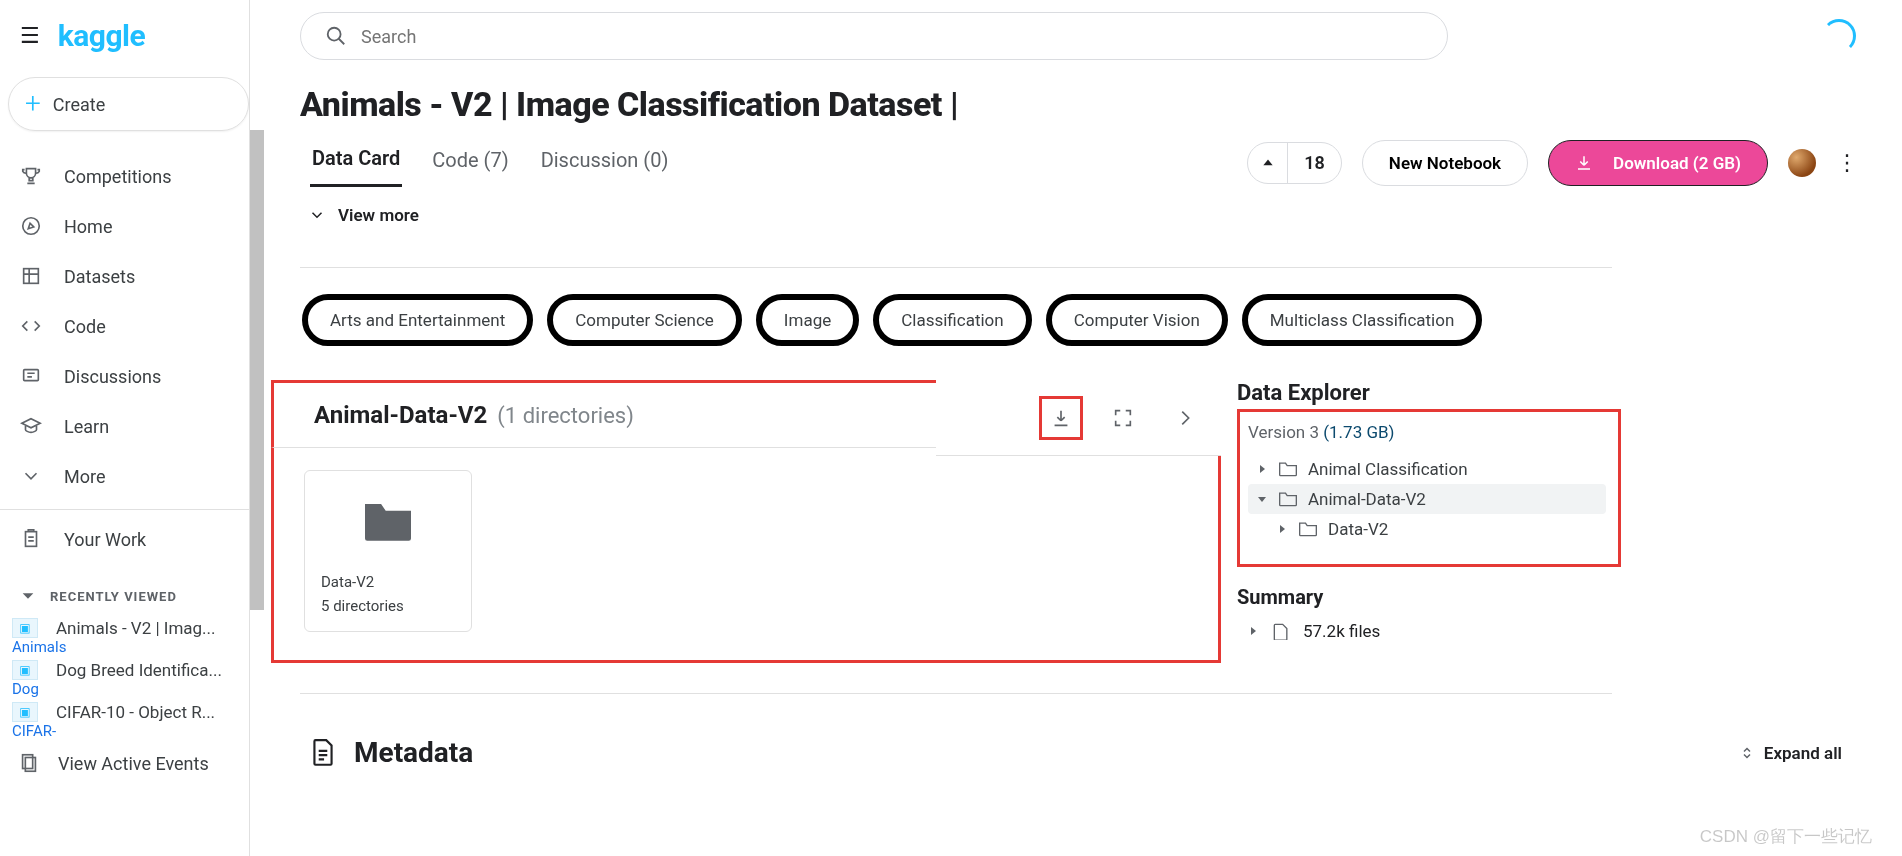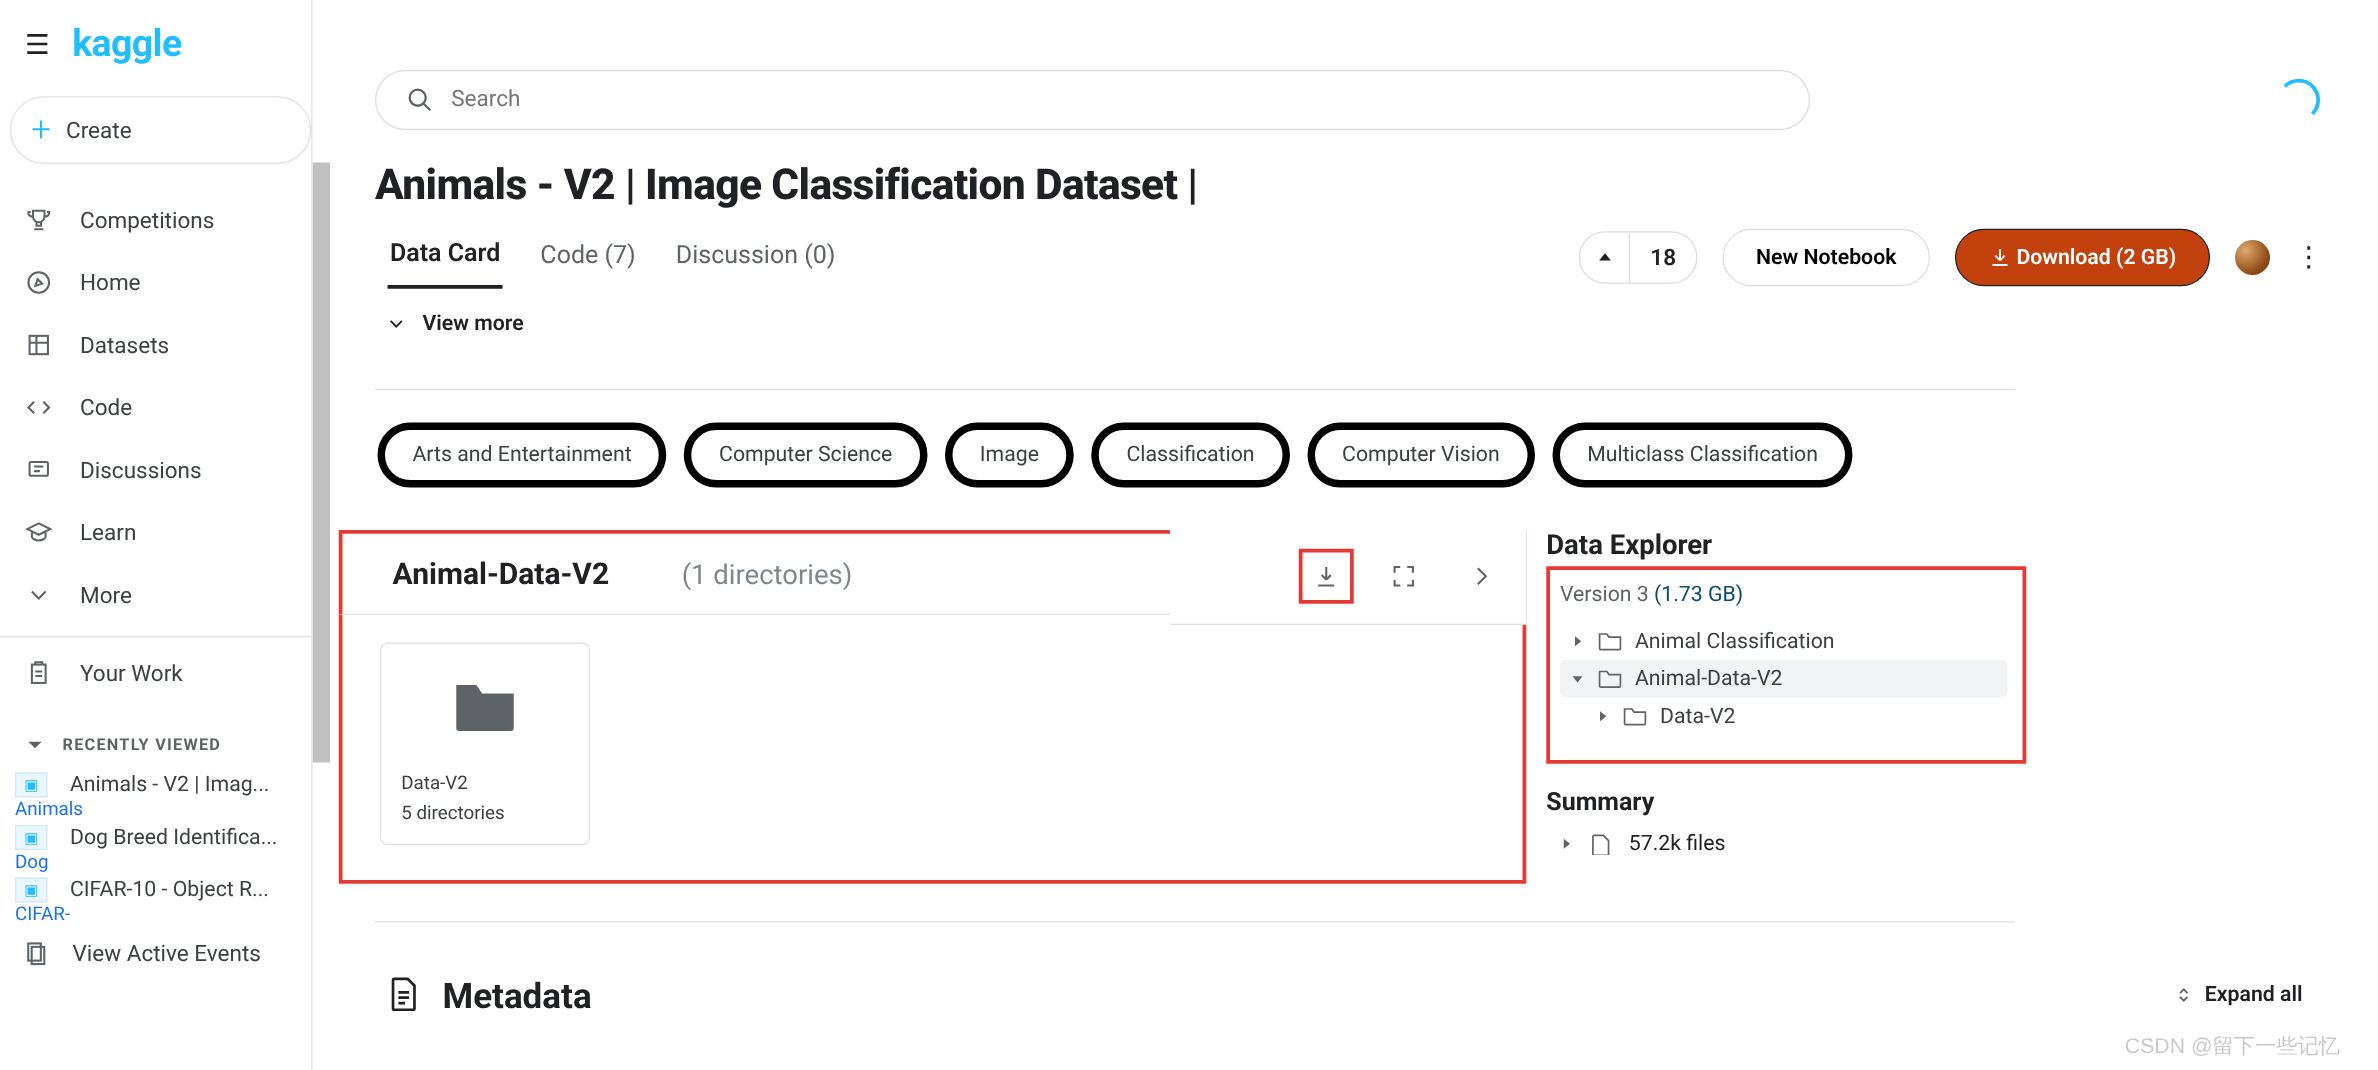--- a/index.html
+++ b/index.html
@@ -17,53 +17,53 @@
   .nav li.sep-top { border-top:1px solid #e0e0e0; margin-top:8px; padding-top:18px; }
   .rv-head { font-size:13px; font-weight:700; letter-spacing:1px; color:#5f6368; padding: 18px 0 12px 20px; display:flex; align-items:center; gap:14px; }
   .rv-head svg { width:16px; height:16px; fill:#5f6368; }
   .rv-item { display:flex; flex-direction:column; padding: 2px 0 2px 12px; cursor:pointer; }
   .rv-item .row { display:flex; align-items:center; gap:18px; }
   .rv-item .thumb { width:26px; height:20px; background: #e9f6fd; border:1px solid #cfe9f6; display:flex; align-items:center; justify-content:center; font-size:12px; color:#20beff; }
   .rv-item .title { font-size:17px; color:#3c4043; white-space:nowrap; overflow:hidden; text-overflow:ellipsis; max-width:170px; }
   .rv-item .sub { font-size:15px; color:#1a73e8; padding-left:0; }
   .vae { display:flex; align-items:center; gap:18px; padding: 10px 0 0 18px; font-size:18px; color:#3c4043; }
   .vae svg{ width:22px; height:22px; stroke:#5f6368; fill:none; stroke-width:1.8;}
-  .main { flex:1; display:flex; flex-direction:column; overflow:hidden; position:relative;justify-content:center; }
+  .main { flex:1; display:flex; flex-direction:column; overflow:hidden; position:relative; }
   .scrollbar-track { width:14px; background:transparent; height:100%; position:absolute; left:0; top:0; }
   .scrollbar-thumb { width:14px; background:#c1c1c1; height:480px; position:absolute; left:0; top:130px; }
   .topbar { display:flex; align-items:center; gap:20px; padding: 12px 46px 12px 50px; }
   .search { flex:0 0 1148px; display:flex; align-items:center; gap:14px; border:1px solid #dadce0; border-radius:999px; padding: 12px 24px; }
   .search svg { width:22px; height:22px; stroke:#5f6368; fill:none; stroke-width:2; }
   .search input { border:none; outline:none; font-size:18px; flex:1; color:#80868b; }
   .spinner { width:34px; height:34px; border:3px solid transparent; border-top-color:#20beff; border-right-color:#20beff; border-radius:50%; margin-left:auto; }
   .page-title { font-size:34px; font-weight:800; padding: 12px 0 4px 50px; letter-spacing:-.5px; }
   .tabs-row { display:flex; align-items:center; padding: 10px 46px 0 60px; gap:28px; }
   .tab { font-size:20px; color:#5f6368; padding: 8px 2px 14px 2px; cursor:pointer; }
   .tab.active { color:#202124; font-weight:600; border-bottom:3px solid #202124; }
   .tabs-row .right { margin-left:auto; display:flex; align-items:center; gap:20px; }
   .vote-group { display:flex; align-items:center; border:1px solid #dadce0; border-radius:999px; overflow:hidden; }
   .vote-up { width:40px; height:40px; display:flex; align-items:center; justify-content:center; border-right:1px solid #dadce0; cursor:pointer; }
   .vote-up svg{ width:14px; height:14px; fill:#202124; }
   .vote-count { padding:0 16px; font-size:18px; font-weight:600; }
   .btn { border:1px solid #dadce0; border-radius:999px; padding: 12px 26px; font-size:17px; font-weight:600; background:#fff; cursor:pointer; }
-  .btn.black { background:#c2410c; color:#fff; border-color:#202124; display:flex; align-items:center; gap:4px; }
+  .btn.black { background:#ec4899; color:#fff; border-color:#202124; display:flex; align-items:center; gap:20px; }
   .btn.black svg { width:18px; height:18px; stroke:#fff; stroke-width:2; fill:none; }
   .avatar{ width:28px; height:28px; border-radius:50%; background: radial-gradient(circle at 30% 30%, #e0a96d, #8b4513 70%); }
   .kebab { font-size:22px; cursor:pointer; width:20px; text-align:center; }
   .viewmore { display:flex; align-items:center; gap:12px; padding: 18px 0 10px 58px; font-size:17px; font-weight:600; cursor:pointer; }
   .viewmore svg { width:18px; height:18px; stroke:#202124; fill:none; stroke-width:2; }
   .divider { height:1px; background:#e0e0e0; margin: 32px 290px 20px 50px; }
   .tags { display:flex; gap:14px; padding: 6px 0 0 52px; flex-wrap:wrap; }
   .tag { border:6px solid #000000; border-radius:999px; padding:10px 22px; font-size:17px; color:#3c4043; cursor:pointer; }
   .body { display:flex; gap:16px; padding: 34px 36px 0 21px; }
   .folder-panel { width:950px; border:3px solid #e53935; position:relative; padding-bottom:28px; }
   .fp-head { display:flex; align-items:center; padding: 18px 18px 18px 40px; border-bottom:1px solid #e0e0e0; margin:0 -3px; border-left:3px solid transparent; border-right:3px solid transparent;}
   .fp-head-txt{display:flex; align-items:baseline; gap:10px;}
   .fp-title { font-size:24px; font-weight:700; }
-  .fp-sub { font-size:22px; color:#80868b;margin-left:48px; }
+  .fp-sub { font-size:22px; color:#80868b; }
   .fp-head-border-cut{ position:absolute; top:-3px; left:662px; right:-3px; height:76px; background:#fff; border-bottom:1px solid #e0e0e0; display:flex; align-items:center; justify-content:flex-end; gap:18px; padding-right:14px;}
   .icon-box { width:44px; height:44px; display:flex; align-items:center; justify-content:center; cursor:pointer; }
   .icon-box.red-border{ border:3px solid #e53935; }
   .icon-box svg { width:22px; height:22px; stroke:#5f6368; fill:none; stroke-width:1.8; }
   .folder-card { width:168px; margin: 22px 0 0 30px; border:1px solid #e0e0e0; border-radius:6px; padding: 26px 16px 16px 16px; display:flex; flex-direction:column; align-items:stretch; }
   .folder-card .big-folder { align-self:center; margin-bottom:26px; }
   .folder-card .big-folder svg{ width:56px; height:46px; fill:#5f6368;}
   .folder-card .fname { font-size:15px; color:#3c4043; }
   .folder-card .fdirs { font-size:15px; color:#3c4043; margin-top:6px; }
   .explorer { flex:1; position:relative; }

